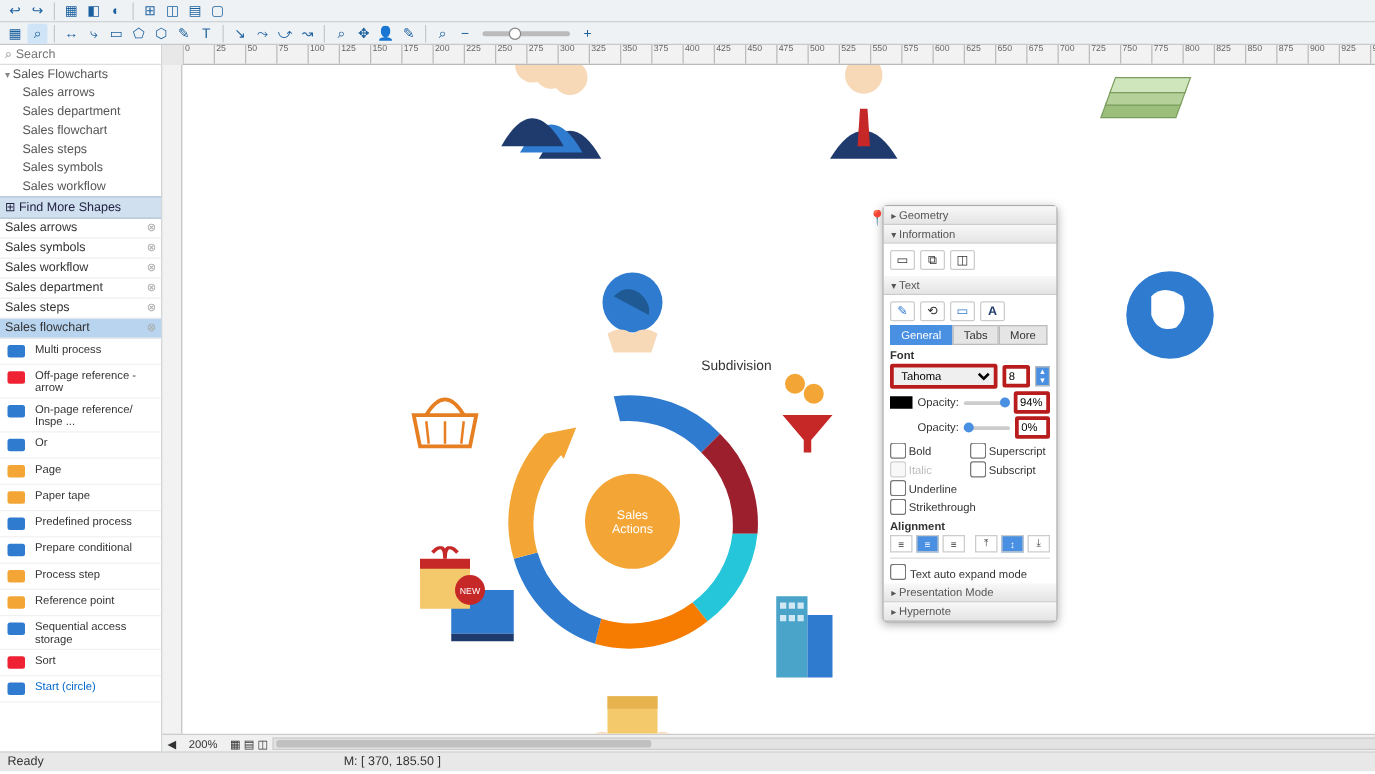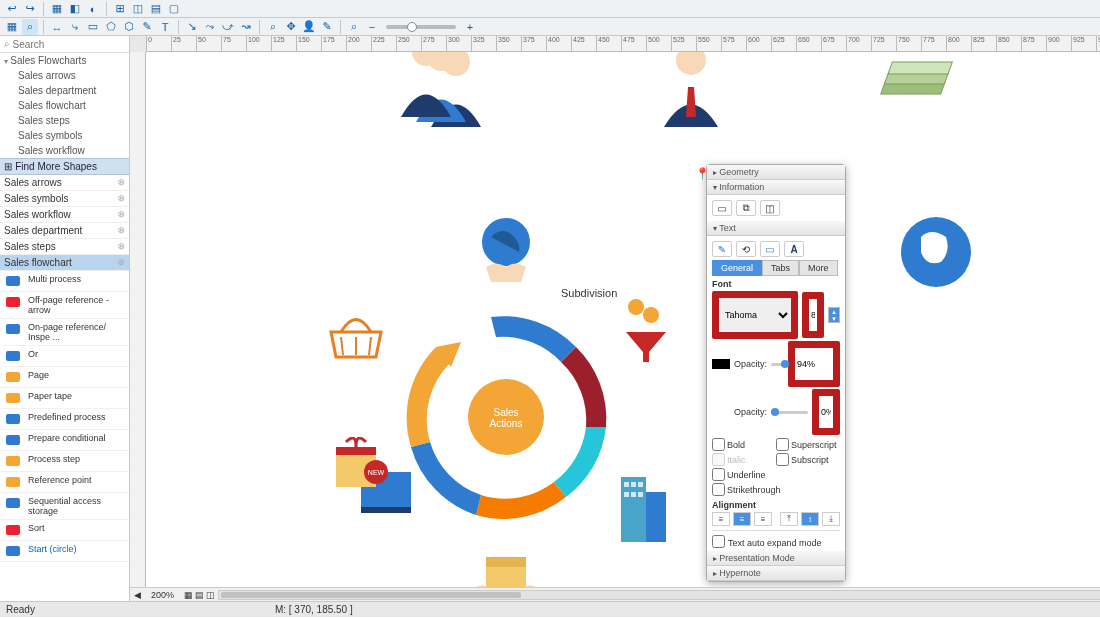--- a/index.html
+++ b/index.html
@@ -53,21 +53,21 @@
 .panel .hdr::before { content: "▸ "; font-size: 8px; }
 .panel .hdr.open::before { content: "▾ "; }
 .panel .body { padding: 3px 5px; background: #fff; }
 .panel .icon-row { display: flex; gap: 4px; margin: 2px 0; }
 .panel .icon-row .ib { width: 20px; height: 16px; border: 1px solid #ccc; background: #fff; display: flex; align-items: center; justify-content: center; font-size: 10px; cursor: pointer; border-radius: 2px; }
 .panel .tabs { display: flex; margin: 3px 0; }
 .panel .tabs .t { padding: 2px 8px; font-size: 9px; background: #e5e5e5; border: 1px solid #bbb; cursor: pointer; }
 .panel .tabs .t.active { background: #4a90e2; color: #fff; border-color: #4a90e2; }
 .panel label { font-size: 9px; color: #333; }
 .panel .row { display: flex; align-items: center; gap: 4px; margin: 2px 0; }
-.panel select, .panel input[type=text] { font-size: 9px; border: 7px solid #b91c1c; padding: 11px 2px; border-radius: 2px; }
+.panel select, .panel input[type=text] { font-size: 9px; border: 3px solid #b91c1c; padding: 1px 2px; border-radius: 2px; }
 .panel .slider { flex: 1; height: 3px; background: #ccc; border-radius: 2px; position: relative; }
 .panel .slider .k { position: absolute; top: -3px; width: 8px; height: 8px; background: #4a90e2; border-radius: 50%; }
 .panel .swatch { width: 18px; height: 10px; background: #000; }
 .panel .chk-grid { display: flex; flex-wrap: wrap; }
 .panel .chk-grid label { width: 50%; display: flex; align-items: center; gap: 2px; font-size: 9px; padding: 1px 0; }
 .panel .align-row { display: flex; gap: 3px; }
 .panel .align-row .ab { width: 18px; height: 14px; border: 1px solid #ccc; display: flex; align-items: center; justify-content: center; font-size: 8px; background: #fff; cursor: pointer; }
 .panel .align-row .ab.on { background: #4a90e2; color: #fff; }
 
 
@@ -413,21 +413,21 @@
               <select style="flex:1"><option>Tahoma</option></select>
               <input type="text" style="width: 22px;" value="8">
               <div class="ib" style="width:12px;height:16px;border:1px solid #bbb;font-size:7px;line-height:7px;text-align:center;background:#4a90e2;color:#fff">▴<br>▾</div>
             </div>
             <div class="row">
               <div class="swatch"></div>
               <label>Opacity:</label>
               <div class="slider">
                   <div class="k" style="left:80%"></div>
                 </div>
-              <input type="text" style="width: 52px;" value="94%">
+              <input type="text" style="width: 29px;" value="94%">
             </div>
             <div class="row">
               <div style="width:18px"></div>
               <label>Opacity:</label>
               <div class="slider">
                   <div class="k" style="left:0%"></div>
                 </div>
               <input type="text" style="width: 28px;" value="0%">
             </div>
             <div class="chk-grid">

